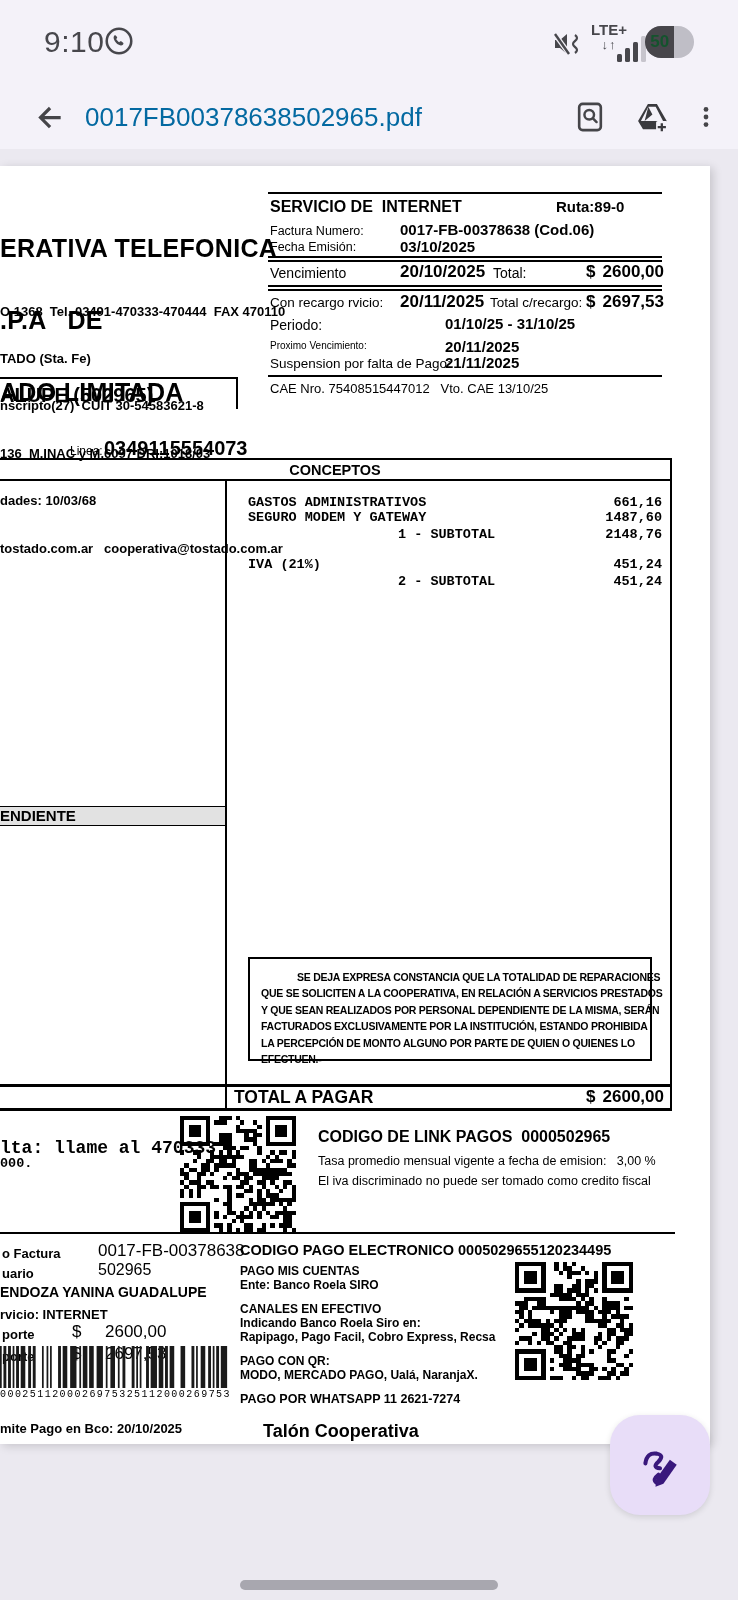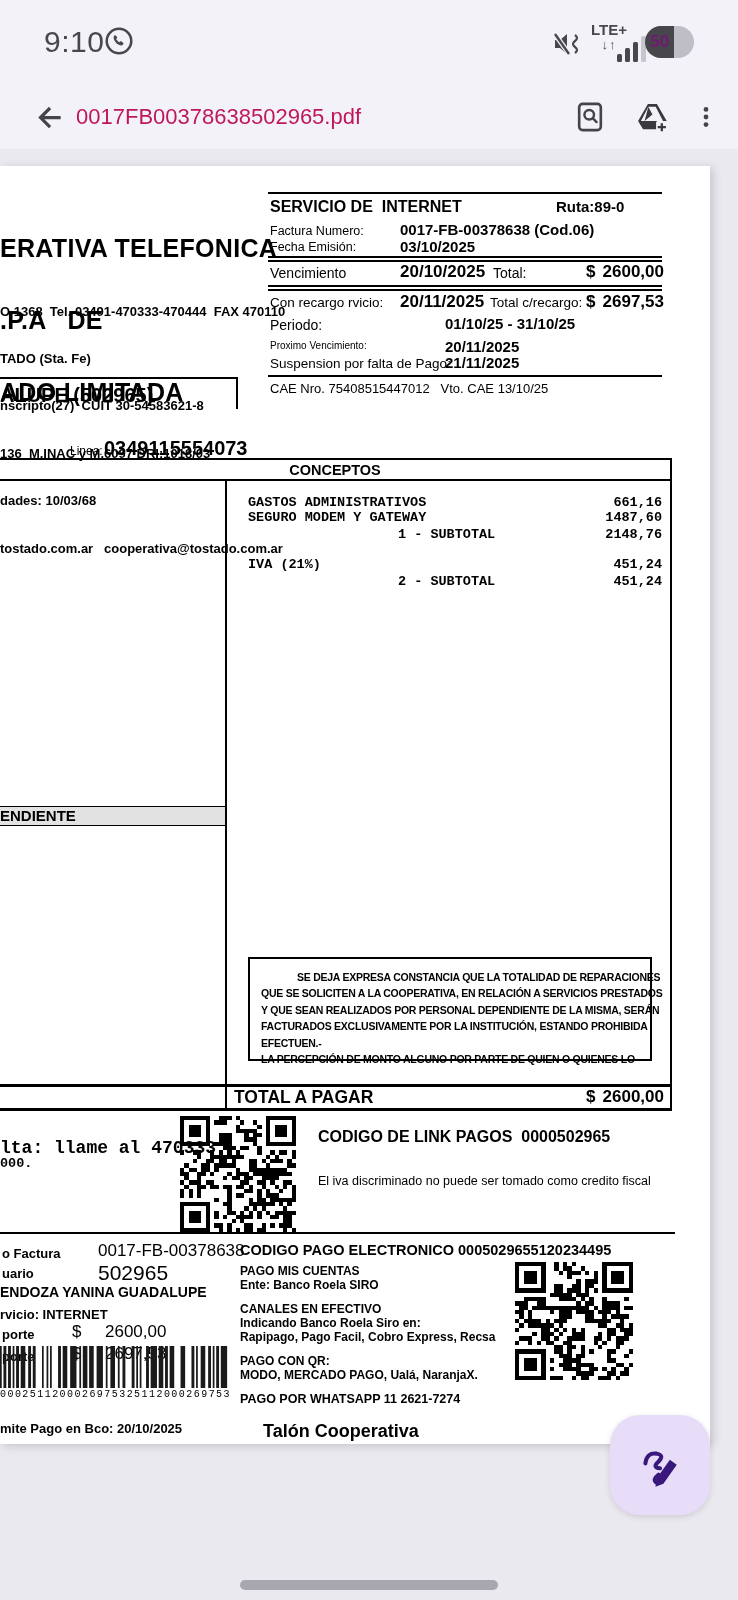--- a/index.html
+++ b/index.html
@@ -10,26 +10,26 @@
   .statusbar { position:absolute; left:0; top:0; width:738px; height:85px; background:#f4f2f9; }
   .clock { position:absolute; left:44px; top:25px; font-size:30px; color:#47474c; font-weight:500; letter-spacing:.5px; }
   .sb-icon { position:absolute; color:#47474c; }
   .lte-wrap { position:absolute; left:591px; top:22px; color:#47474c; text-align:center; line-height:1; }
   .lte-top { font-size:15px; font-weight:700; }
   .lte-arrows { font-size:13px; margin-top:1px; letter-spacing:1px; }
   .sig { position:absolute; left:617px; top:34px; width:36px; height:28px; }
   .sig i { position:absolute; bottom:0; width:5px; background:#47474c; border-radius:1.5px; }
   .battery { position:absolute; left:645px; top:26px; width:49px; height:32px; border-radius:16px; background:#bfbec6; overflow:hidden; }
   .battery .fill { position:absolute; left:0; top:0; bottom:0; width:60%; background:#47464b; }
-  .battery .pct { position:absolute; left:0; top:0; width:60%; height:100%; color:#701a75; font-size:17px; font-weight:700;
+  .battery .pct { position:absolute; left:0; top:0; width:60%; height:100%; color:#14532d; font-size:17px; font-weight:700;
                   display:flex; align-items:center; justify-content:center; }
   
   .toolbar { position:absolute; left:0; top:85px; width:738px; height:64px; background:#f4f2f9; display:flex; align-items:center; }
   .tb-btn { width:48px; height:48px; display:flex; align-items:center; justify-content:center; flex:0 0 auto; border-radius:50%; }
-  .tb-title { font-size:22px; color:#be185d; white-space:nowrap; overflow:hidden; flex:1 1 auto; margin-left:2px; }
+  .tb-title { font-size:26px; color:#0369a1; white-space:nowrap; overflow:hidden; flex:1 1 auto; margin-left:11px; }
   
   .viewport { position:absolute; left:0; top:149px; width:738px; height:1451px; background:#ebe9f0; }
   .page { position:absolute; left:0; top:17px; width:710px; height:1278px; background:#fff;
           box-shadow:3px 2px 9px rgba(0,0,0,.16); color:#000; }
   .abs { position:absolute; white-space:pre; }
   .ln { position:absolute; background:#000; }
   .b { font-weight:700; }
   .mono { font-family:"Liberation Mono", monospace; }
   
   .seller-name { position:absolute; left:0; top:22px; font-size:25px; font-weight:700; line-height:24px; white-space:pre; letter-spacing:.3px; }
@@ -184,22 +184,22 @@
       <span class="abs mono b" style="left:398px; top:408px; font-size:13.5px;">2 - SUBTOTAL</span>
       <span class="abs mono b" style="left:520px; top:408px; width:142px; text-align:right; font-size:13.5px;">451,24</span>
 
       <div class="pending">ENDIENTE</div>
 
       <div class="notice">
         <div>SE DEJA EXPRESA CONSTANCIA QUE LA TOTALIDAD DE REPARACIONES</div>
         <div>QUE SE SOLICITEN A LA COOPERATIVA, EN RELACIÓN A SERVICIOS PRESTADOS</div>
         <div>Y QUE SEAN REALIZADOS POR PERSONAL DEPENDIENTE DE LA MISMA, SERÁN</div>
         <div>FACTURADOS EXCLUSIVAMENTE POR LA INSTITUCIÓN, ESTANDO PROHIBIDA</div>
+        <div>LA PERCEPCIÓN DE MONTO ALGUNO POR PARTE DE QUIEN O QUIENES LO</div>
         <div>EFECTUEN.-</div>
-        <div>LA PERCEPCIÓN DE MONTO ALGUNO POR PARTE DE QUIEN O QUIENES LO</div>
       </div>
 
       <span class="abs b" style="left:234px; top:921px; font-size:17.5px;">TOTAL A PAGAR</span>
       <span class="abs b" style="left:586px; top:921px; font-size:17px;">$</span>
       <span class="abs b" style="left:560px; top:921px; width:104px; text-align:right; font-size:17px;">2600,00</span>
 
       <span class="abs mono b" style="left:0; top:972px; font-size:18px;">lta: llame al 470333.</span>
       <span class="abs mono b" style="left:0; top:990px; font-size:13.5px;">000.</span>
       <div class="qr" style="left:180px; top:950px; width:116px; height:116px;">
           <svg viewBox="0 0 27 27" shape-rendering="crispEdges" fill="#000">
@@ -459,27 +459,28 @@
             <rect x="26" y="26" width="1" height="1"></rect>
             <path d="M0 0h7v7h-7z M1 1v5h5v-5z" fill-rule="evenodd"></path>
             <rect x="2" y="2" width="3" height="3"></rect>
             <path d="M20 0h7v7h-7z M21 1v5h5v-5z" fill-rule="evenodd"></path>
             <rect x="22" y="2" width="3" height="3"></rect>
             <path d="M0 20h7v7h-7z M1 21v5h5v-5z" fill-rule="evenodd"></path>
             <rect x="2" y="22" width="3" height="3"></rect>
           </svg>
         </div>
       <span class="abs b" style="left:318px; top:962px; font-size:16px;">CODIGO DE LINK PAGOS  0000502965</span>
+      <span class="abs" style="left:318px; top:988px; font-size:12.5px;">Tasa promedio mensual vigente a fecha de emision:   3,00 %</span>
       <span class="abs" style="left:318px; top:1008px; font-size:12.5px;">El iva discriminado no puede ser tomado como credito fiscal</span>
       <div class="ln" style="left:0; top:1066px; width:675px; height:1.5px;"></div>
 
       <span class="abs b" style="left:2px; top:1080px; font-size:13px;">o Factura</span>
       <span class="abs" style="left:98px; top:1075px; font-size:17px;">0017-FB-00378638</span>
       <span class="abs b" style="left:2px; top:1100px; font-size:13px;">uario</span>
-      <span class="abs" style="left:98px; top:1095px; font-size:21px;">502965</span>
+      <span class="abs" style="left:98px; top:1095px; font-size:16px;">502965</span>
       <span class="abs b" style="left:0; top:1118px; font-size:14px;">ENDOZA YANINA GUADALUPE</span>
       <span class="abs b" style="left:0; top:1141px; font-size:13px;">rvicio: INTERNET</span>
       <span class="abs b" style="left:2px; top:1161px; font-size:13px;">porte</span>
       <span class="abs" style="left:72px; top:1156px; font-size:17px;">$</span>
       <span class="abs" style="left:105px; top:1156px; font-size:17px;">2600,00</span>
       <span class="abs b" style="left:2px; top:1183px; font-size:13px;">porte</span>
       <span class="abs" style="left:72px; top:1178px; font-size:17px;">$</span>
       <span class="abs" style="left:105px; top:1178px; font-size:17px;">2697,53</span>
       <div class="barcode" style="left:0; top:1180px; width:230px; height:42px;">
           <svg viewBox="0 0 200 43" preserveAspectRatio="none" fill="#1a1a1a">

